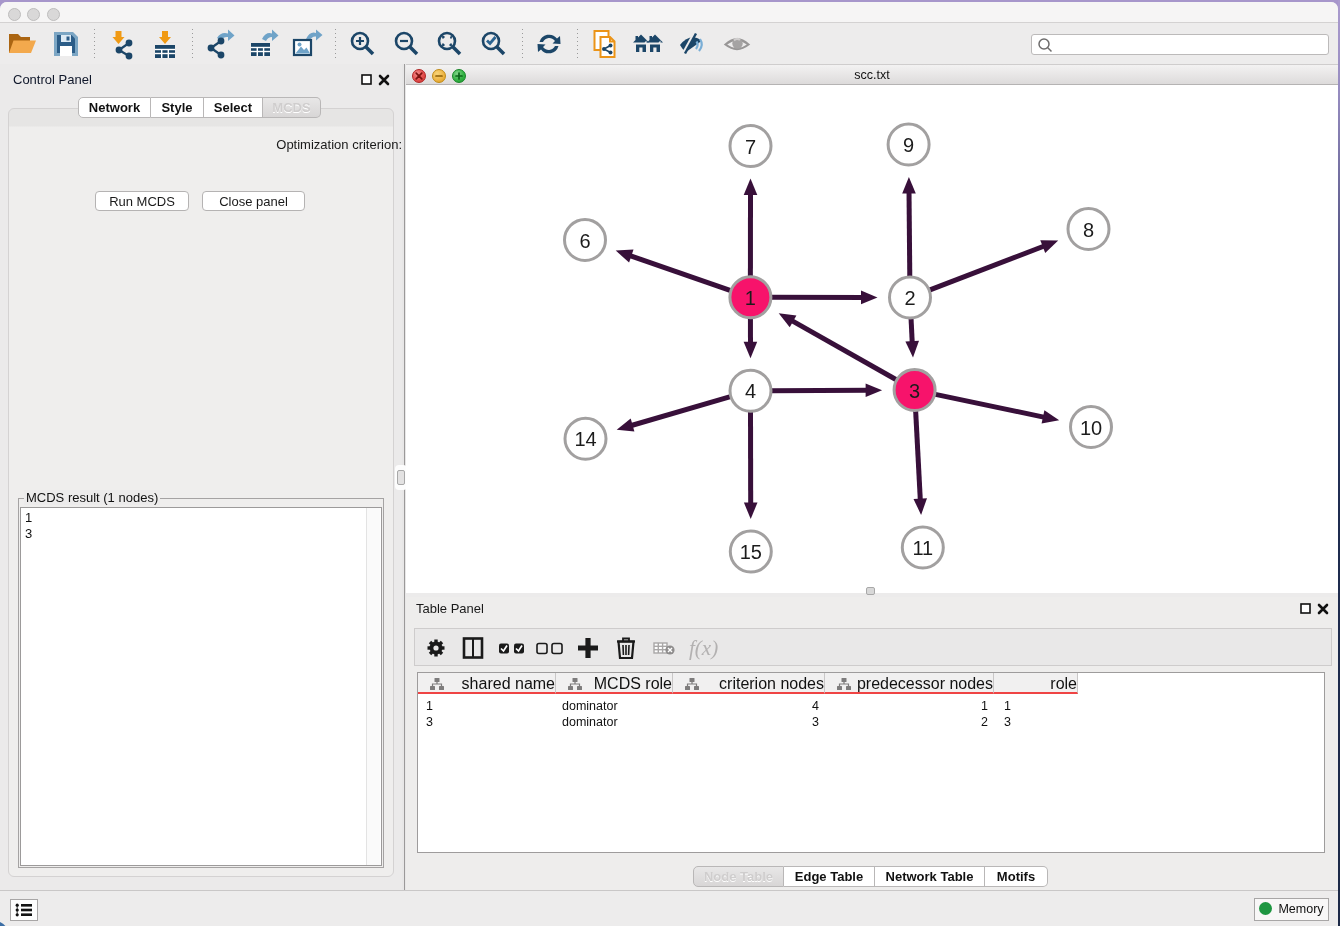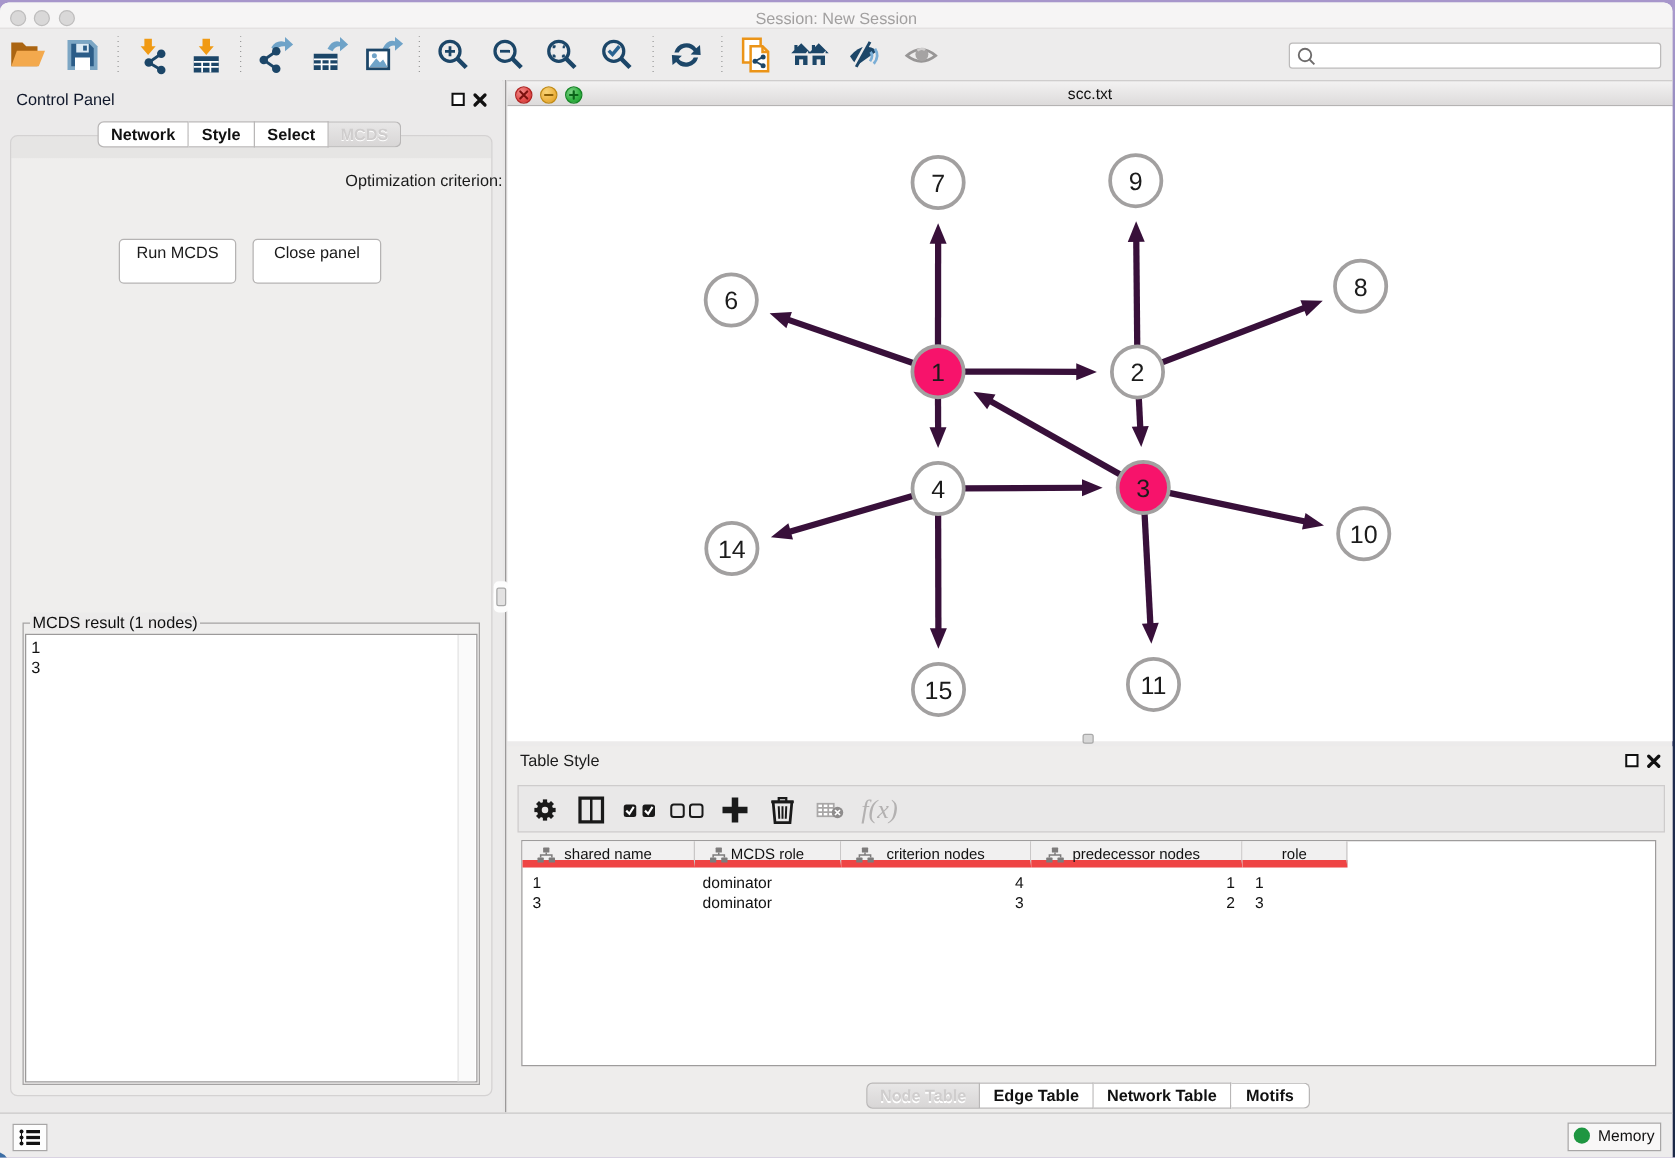--- a/index.html
+++ b/index.html
@@ -22,21 +22,21 @@
 #leftpanel { left:0; top:64px; width:402px; height:826px; background:#ebeaea; }
 #cpTitle { left:13px; top:8px; font-size:13px; color:#0f172a; }
 #cpPane { left:8px; top:44px; width:386px; height:769px; background:linear-gradient(#e6e5e4 0px, #e6e5e4 17px, #efeeed 18px, #efeeed 100%); border:1px solid #d4d2d2; border-radius:6px; }
 .tabbar { position:absolute; display:flex; height:21px; }
 .tab { height:21px; line-height:20px; font-size:13px; font-weight:bold; color:#111; background:#fff; border:1px solid #b9b7b7; border-left:none; padding:0 0; text-align:center; }
 .tab.first { border-left:1px solid #b9b7b7; border-radius:5px 0 0 5px; }
 .tab.last { border-radius:0 5px 5px 0; }
 .tab.dis { background:linear-gradient(#e8e7e7,#d8d6d6); color:#cfcdcd; text-shadow:0 1px 0 #ffffff; }
 #optlabel { left:0px; top:73px; width:402px; text-align:right; font-size:13px; color:#1a1a1a; }
 #combo { left:44px; top:94px; width:311px; height:22px; background:#fff; border:1px solid #ababab; border-radius:4px; font-size:13px; color:#1a1a1a; line-height:20px; padding-left:13px; }
-.btn { position:absolute; height:36px; background:#fff; border:1px solid #b5b3b3; border-radius:4px; font-size:13px; color:#1a1a1a; text-align:center; line-height:20px; }
+.btn { position:absolute; height:20px; background:#fff; border:1px solid #b5b3b3; border-radius:4px; font-size:13px; color:#1a1a1a; text-align:center; line-height:20px; }
 
 #fs { left:18px; top:434px; width:366px; height:370px; border:1px solid #a5a3a3; }
 #fsLabel { left:24px; top:426px; font-size:13px; color:#111; background:#ecebeb; padding:0 2px; }
 #fsInner { left:20px; top:443px; width:362px; height:359px; background:#fff; border:1px solid #9c9a9a; font-size:13px; color:#111; line-height:16px; padding:2px 0 0 4px; }
 #fsScroll { left:366px; top:444px; width:14px; height:357px; background:#fafafa; border-left:1px solid #e3e3e3; }
 
 #vsplit { left:402px; top:64px; width:4px; height:826px; background:#e8e7e7; }
 #vsplitLine { left:404px; top:64px; width:1px; height:826px; background:#9b9999; }
 #vhandle { left:397px; top:470px; width:8px; height:15px; background:#e3e2e2; border:1px solid #a8a8a8; border-radius:2px; box-shadow:0 -3px 0 2px #fdfdfd, 0 3px 0 2px #fdfdfd; }
 
@@ -44,40 +44,39 @@
 #iftitle { left:0; top:0; width:932px; height:21px; background:linear-gradient(#f3f2f2,#dddbdb); border-bottom:1px solid #b5b3b3; border-top:1px solid #cfcdcd; }
 .mac { position:absolute; top:3.5px; width:14px; height:14px; border-radius:50%; }
 #ifname { left:0; top:3px; width:932px; text-align:center; font-size:12.5px; color:#111; }
 #canvas { left:0; top:21px; width:932px; height:508px; background:#fff; }
 #hhandle { left:460px; top:523px; width:9px; height:8px; background:#d8d8d8; border:1px solid #a8a8a8; border-radius:2px; }
 
 #tablepanel { left:406px; top:597px; width:932px; height:293px; background:#eeedec; }
 #tpTitle { left:10px; top:4px; font-size:13px; color:#1a1a1a; }
 #tpToolbar { left:8px; top:31px; width:918px; height:38px; background:#e9e8e8; border:1px solid #cecccc; }
 #tbl { left:11px; top:75px; width:908px; height:181px; background:#fff; border:1px solid #9e9c9c; }
-.th { position:absolute; top:0; height:21px; background:#f1f0f0; border-right:1px solid #c9c7c7; border-bottom:6px solid #ef4444; font-size:12px; color:#111; text-align:center; line-height:21px; }
+.th { position:absolute; top:0; height:21px; background:#f1f0f0; border-right:1px solid #c9c7c7; border-bottom:2px solid #ef4444; font-size:16px; color:#111; text-align:right; line-height:21px; }
 .td { position:absolute; font-size:12.5px; color:#111; height:16px; line-height:16px; }
 .btabs { left:287px; top:269px; }
 
 #statusbar { left:0; top:890px; width:1338px; height:36px; background:#edecec; border-top:1px solid #c9c7c7; }
 #listbtn { left:10px; top:8px; width:28px; height:22px; background:#fdfdfd; border:1px solid #a8a6a6; }
 #membtn { left:1254px; top:7px; width:75px; height:23px; background:#f8f7f7; border:1px solid #a8a6a6; font-size:12.5px; color:#111; text-align:center; line-height:21px; }
 svg { position:absolute; overflow:visible; }
 </style>
 </head>
 <body>
 <div id="win" class="abs"></div>
 <div id="deskTop" class="abs"></div>
 <div id="deskRight" class="abs"></div>
 
 <div id="titlebar" class="abs">
   <div class="tl" style="left:8px;"></div>
   <div class="tl" style="left:27px;"></div>
   <div class="tl" style="left:47px;"></div>
-  <div id="title" class="abs">Session: New Session</div>
 </div>
 
 <div id="toolbar" class="abs">
   <svg width="1338" height="42" style="left:0;top:0;" viewBox="0 0 1338 42">
 
     <g transform="translate(22,21)">
       <path d="M-13 -10 L-4 -10 L-1 -7 L8 -7 L8 9 L-13 9 Z" fill="#ab6512"></path>
       <path d="M-13 9 L-8.5 -3.5 L14 -3.5 L9 9 Z" fill="#f3a94d"></path>
     </g>
 
@@ -317,21 +316,21 @@
       <text x="502.6" y="67.0">9</text>
       <text x="685.0" y="349.5">10</text>
       <text x="516.8" y="470.0">11</text>
       <text x="179.5" y="361.3">14</text>
       <text x="344.8" y="474.0">15</text>
     </g>
   </svg>
 </div>
 
 <div id="tablepanel" class="abs">
-  <div id="tpTitle" class="abs">Table Style</div>
+  <div id="tpTitle" class="abs">Table Panel</div>
   <svg width="11" height="11" style="left:894px;top:6px;" viewBox="0 0 11 11">
       <rect x="1" y="1" width="9" height="9" fill="#fff" stroke="#111" stroke-width="1.6"></rect>
     </svg>
   <svg width="12" height="12" style="left:911px;top:6px;" viewBox="0 0 12 12">
       <path d="M2 2 L10 10 M10 2 L2 10" stroke="#111" stroke-width="2.6" stroke-linecap="round"></path>
     </svg>
   <div id="tpToolbar" class="abs">
     <svg width="918" height="38" style="left:0;top:0;" viewBox="0 0 918 38">
 
       <g transform="translate(21,19)" fill="#1a1a1a">

